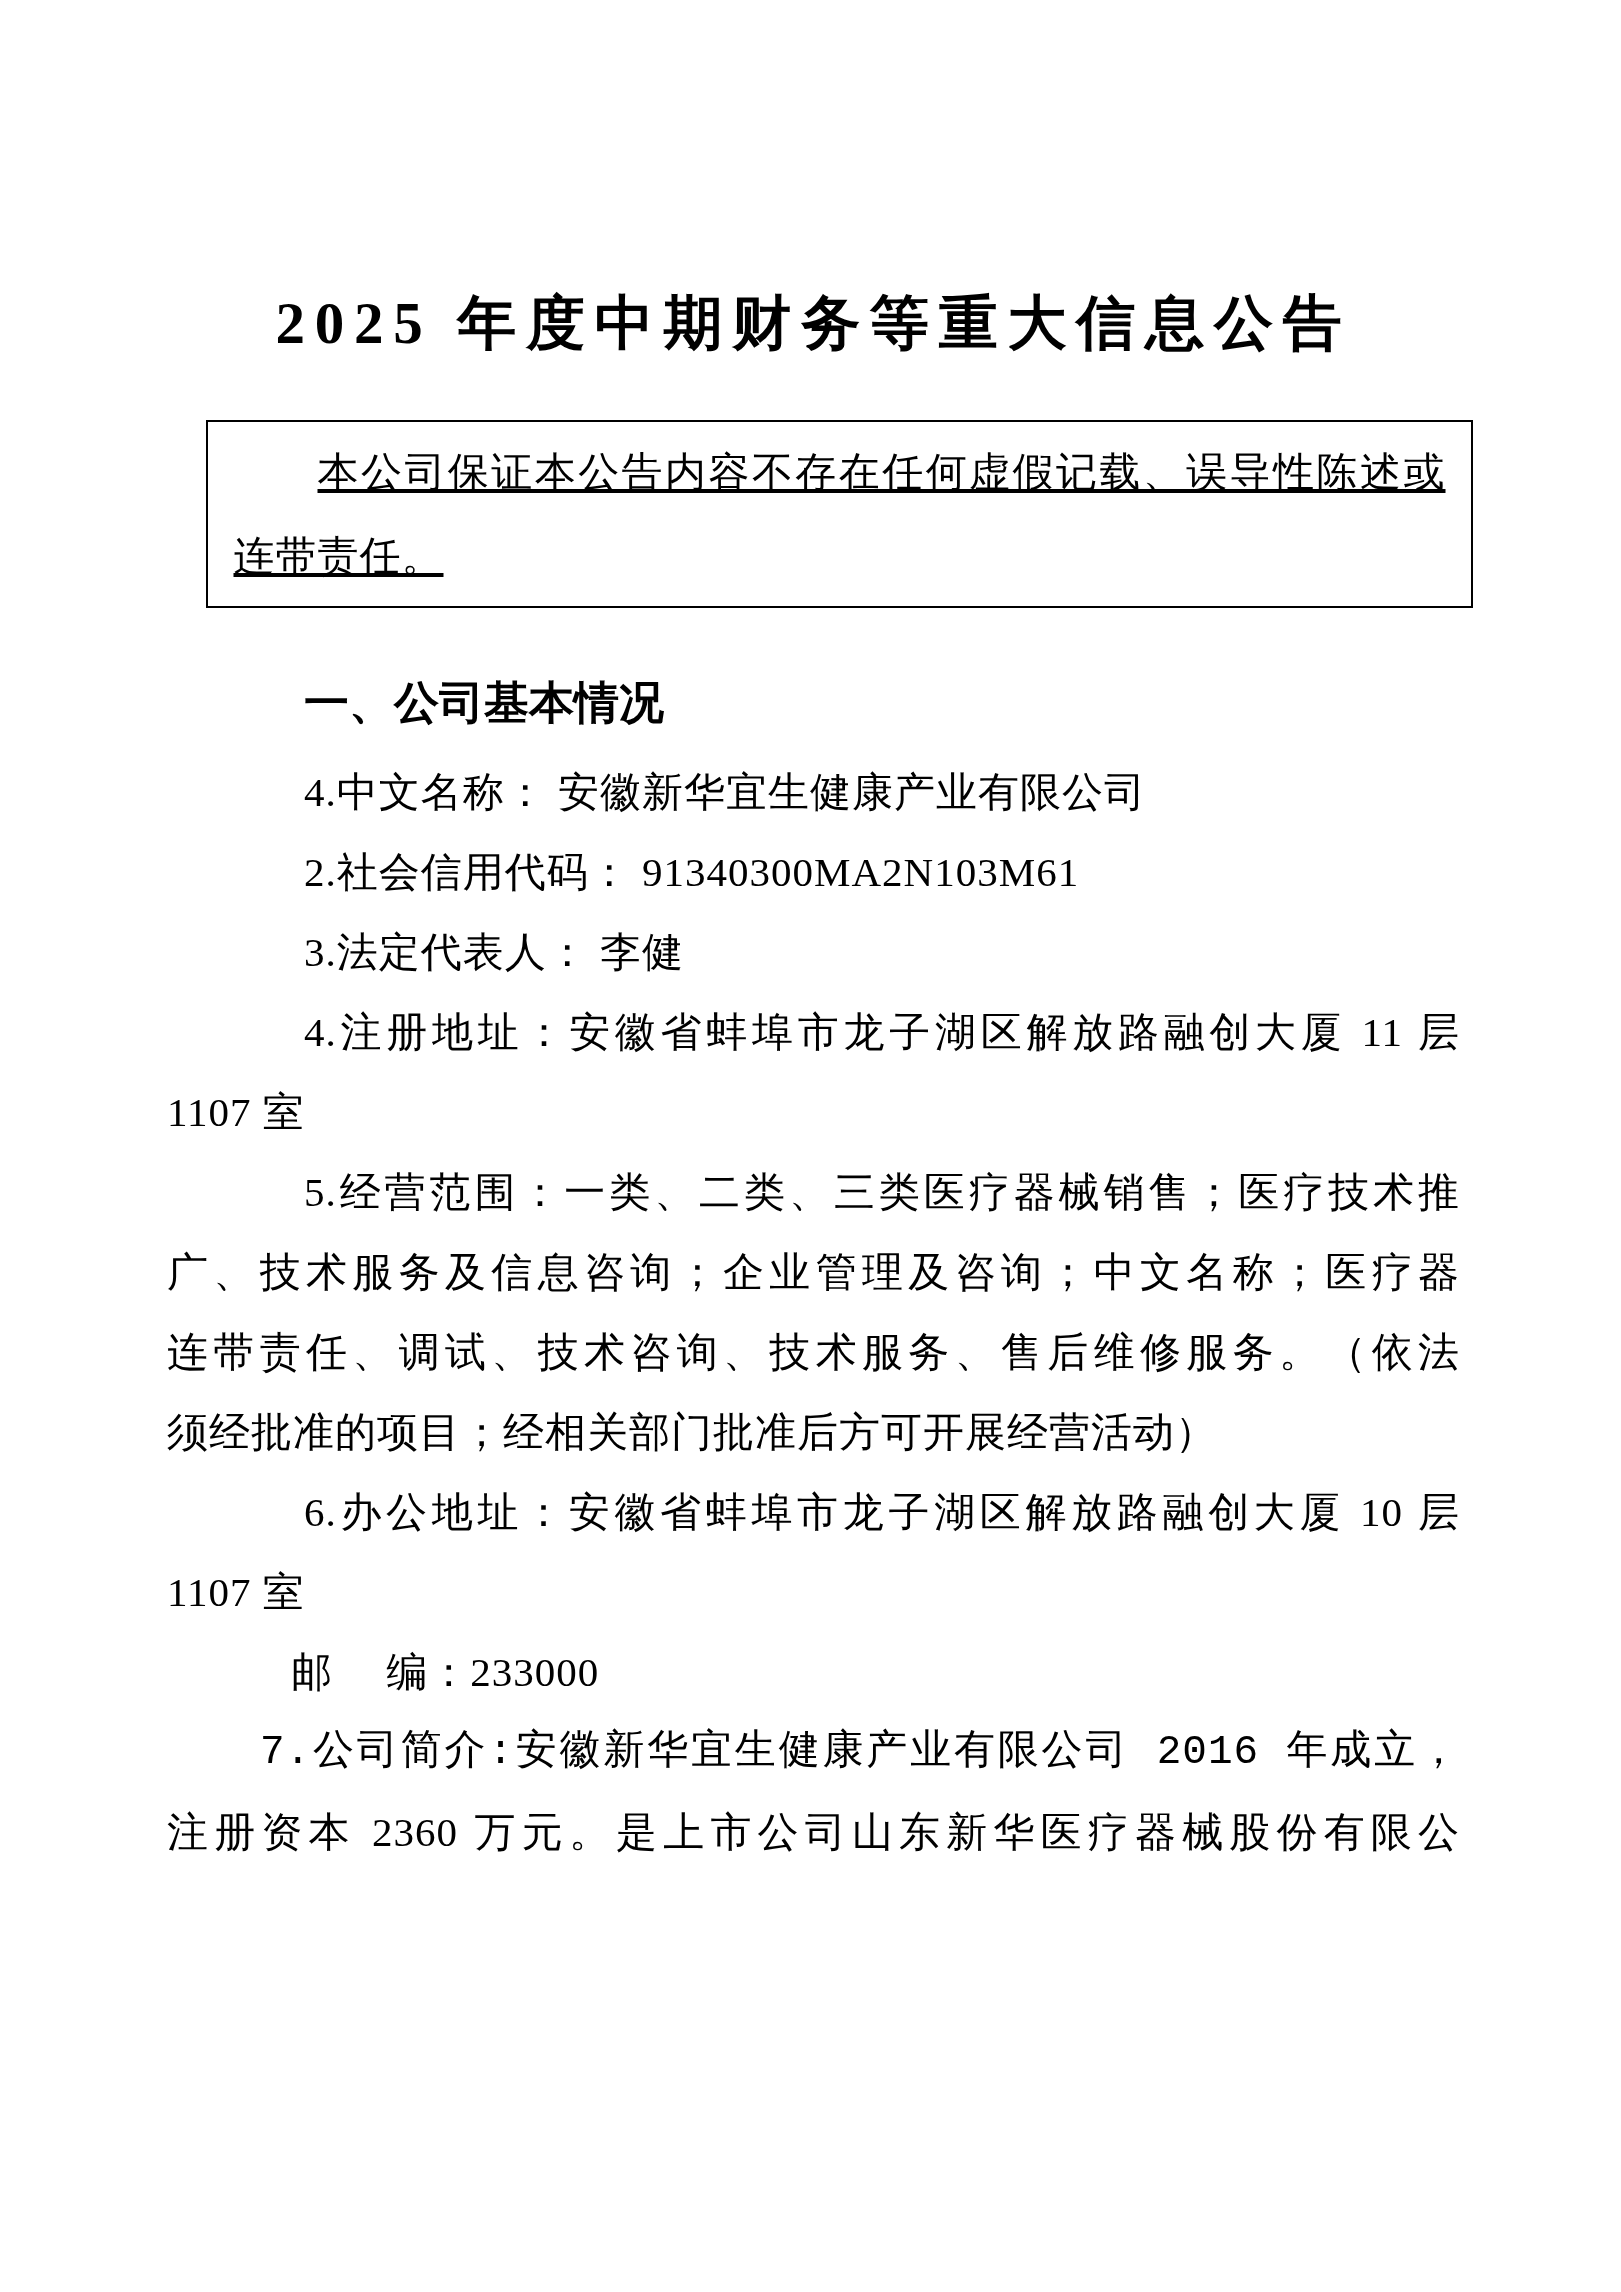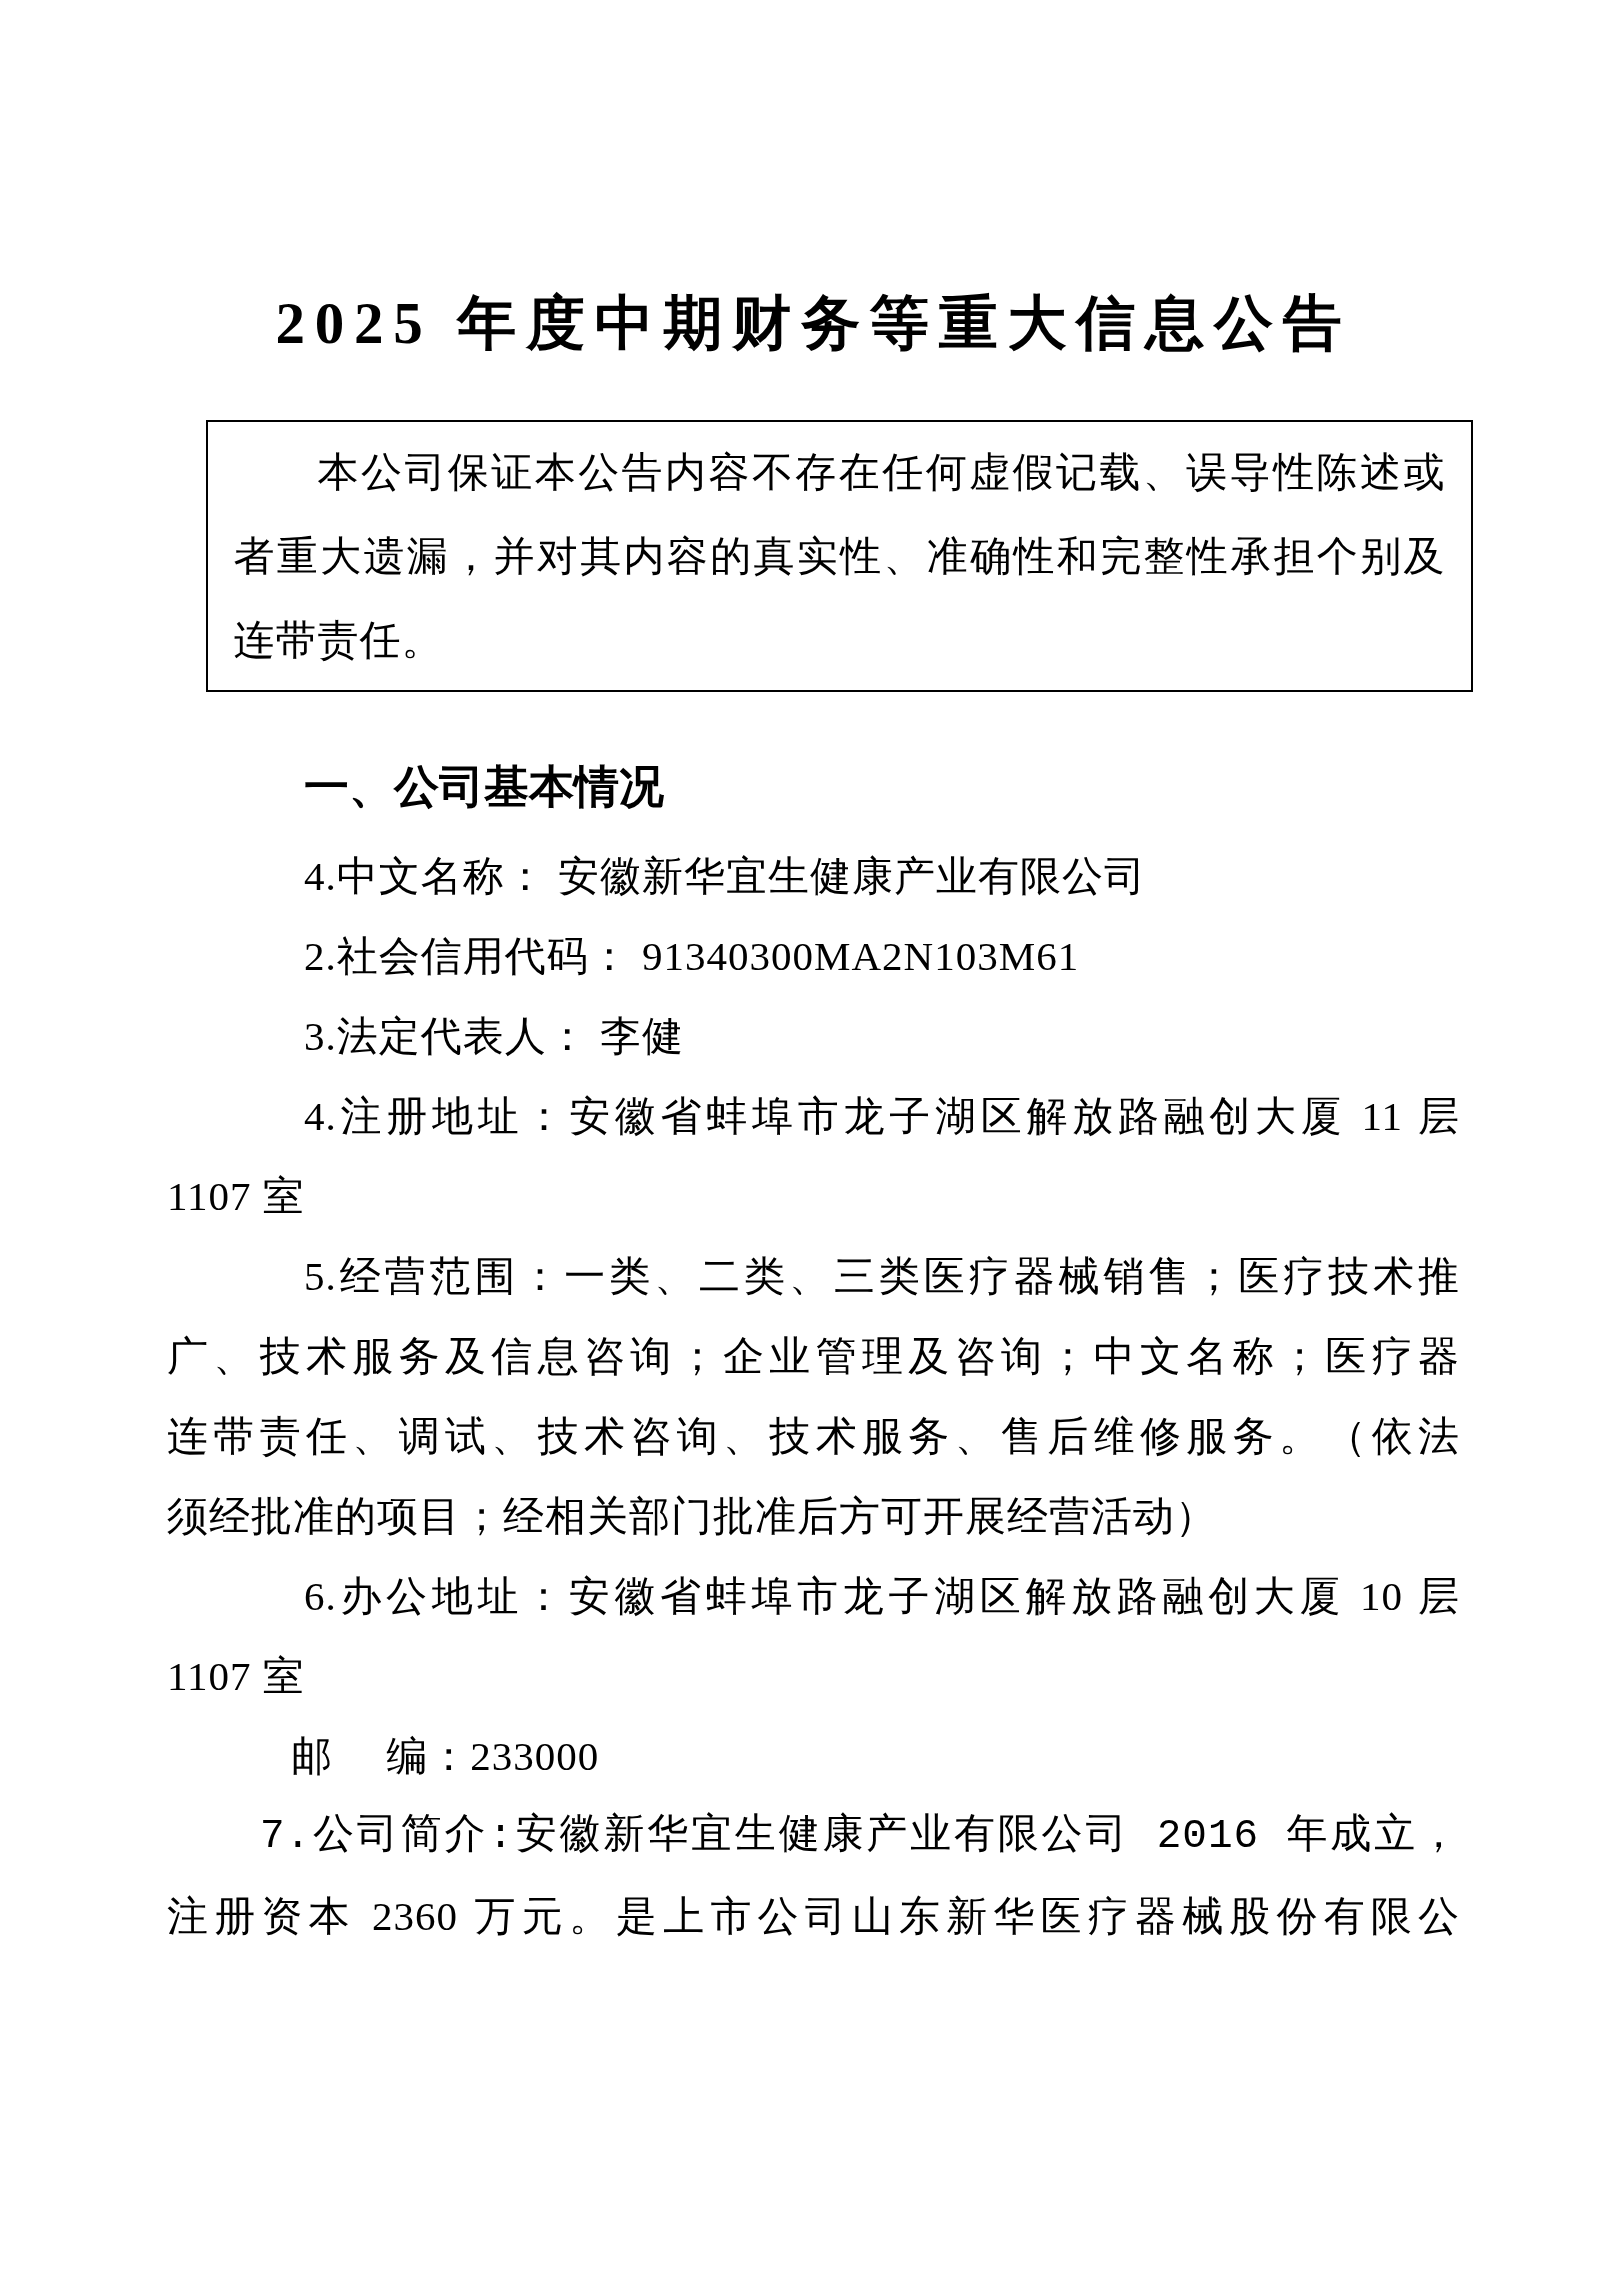--- a/index.html
+++ b/index.html
@@ -27,20 +27,21 @@
   .doc-title .t-line { white-space: nowrap; }
 
   
   .disclaimer-box {
     box-sizing: border-box;
     margin-top: 56px;
     margin-left: 39px;
     width: 1267px;
     border: 2.9px solid #000000;
     padding: 7.8px 25.5px;
+    text-decoration: underline;
   }
   .disclaimer-box .d-line {
     font-size: 41px;
     line-height: 84px;
     letter-spacing: 1px;
     white-space: nowrap;
   }
   .disclaimer-box .d-first { text-indent: 84px; }
 
   
@@ -75,21 +76,20 @@
 
 <div class="page">
   <div class="content">
 
     <div class="doc-title">
       <div class="t-line">2025 年度中期财务等重大信息公告</div>
     </div>
 
     <div class="disclaimer-box">
       <div class="d-line d-first fill">本公司保证本公告内容不存在任何虚假记载、误导性陈述或</div>
-      <div class="d-line fill">者重大遗漏，并对其内容的真实性、准确性和完整性承担个别及</div>
       <div class="d-line">连带责任。</div>
     </div>
 
     <div class="section-heading">一、公司基本情况</div>
 
     <div class="bodytext">
       <div class="bline ind-item">4.中文名称： 安徽新华宜生健康产业有限公司</div>
       <div class="bline ind-item">2.社会信用代码： 91340300MA2N103M61</div>
       <div class="bline ind-item">3.法定代表人： 李健</div>
       <div class="bline ind-item fill">4.注册地址：安徽省蚌埠市龙子湖区解放路融创大厦 11 层</div>

